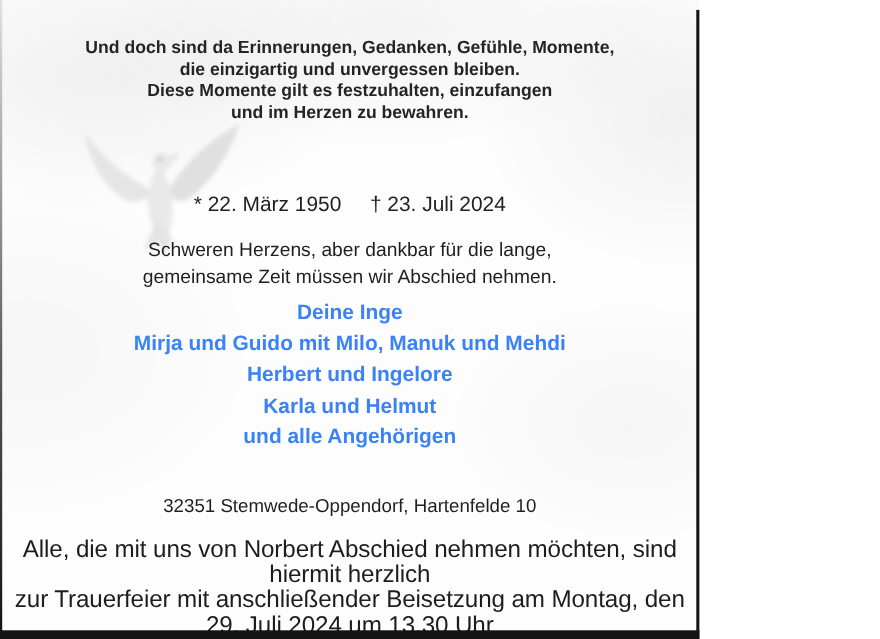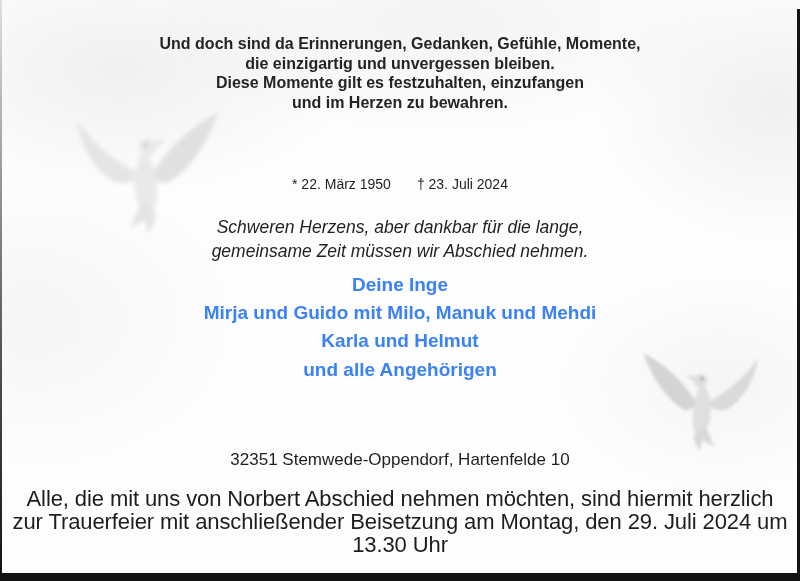--- a/index.html
+++ b/index.html
@@ -2,21 +2,21 @@
 <html><head>
 <meta charset="utf-8">
 <style>
   html, body {
     margin: 0;
     padding: 0;
     background: #ffffff;
   }
   .page {
     position: relative;
-    width: 800px;
+    width: 636px;
     height: 581px;
     box-sizing: border-box;
     background: #fdfdfd;
     overflow: hidden;
     font-family: "Liberation Sans", sans-serif;
     color: #1c1c1c;
   }
   
   .page::before {
     content: "";
@@ -63,29 +63,28 @@
     line-height: 44px;
     font-weight: 700;
     color: #161616;
     letter-spacing: 0.5px;
   }
   .dates {
     top: 176px;
     display: flex;
     justify-content: center;
     gap: 26px;
-    font-size: 14px;
+    font-size: 19px;
     color: #1f1f1f;
   }
   .farewell {
     top: 216px;
     font-size: 17.5px;
     line-height: 23.5px;
     color: #1f1f1f;
-    font-style: italic;
   }
   .mourners {
     top: 271px;
     font-size: 19px;
     line-height: 28.2px;
     font-weight: 700;
     color: #3b82f6;
   }
   .address {
     top: 450px;
@@ -163,20 +162,21 @@
   </div>
 
   <div class="centered farewell">
     <div>Schweren Herzens, aber dankbar für die lange,</div>
     <div>gemeinsame Zeit müssen wir Abschied nehmen.</div>
   </div>
 
   <div class="centered mourners">
     <div>Deine Inge</div>
     <div>Mirja und Guido mit Milo, Manuk und Mehdi</div>
+    <div>Herbert und Ingelore</div>
     <div>Karla und Helmut</div>
     <div>und alle Angehörigen</div>
   </div>
 
   <div class="centered address">32351 Stemwede-Oppendorf, Hartenfelde 10</div>
 
   <div class="centered invitation">
     <div>Alle, die mit uns von Norbert Abschied nehmen möchten, sind hiermit herzlich</div>
     <div>zur Trauerfeier mit anschließender Beisetzung am Montag, den 29. Juli 2024 um 13.30 Uhr</div>
   </div>

